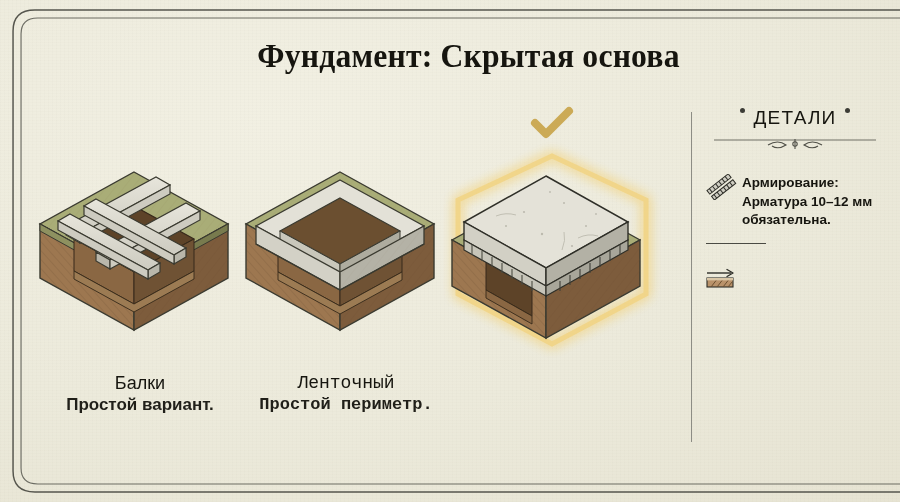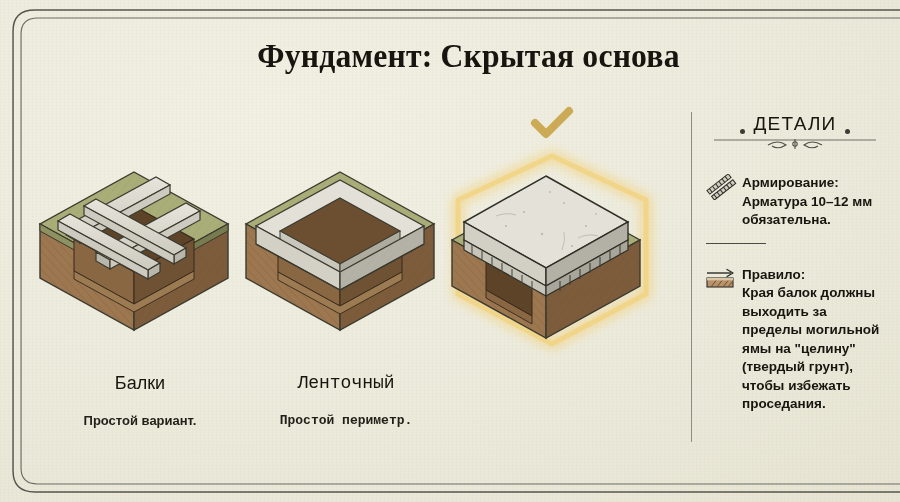--- a/index.html
+++ b/index.html
@@ -103,22 +103,22 @@
   .cap.k2 { left: 203px; font-family: Liberation Mono, monospace; }
   .cap.k3 { left: 409px; }
   .cap-title {
     font-size: 18px;
     font-weight: 400;
     color: #16150f;
     line-height: 22px;
     white-space: nowrap;
   }
   .cap-sub {
-    margin-top: 19px;
-    font-size: 13px;
+    margin-top: 3px;
+    font-size: 17px;
     font-weight: 700;
     color: #201f19;
     line-height: 16px;
   }
 
   
   #vdiv {
     position: absolute;
     left: 691px;
     top: 112px;
@@ -129,21 +129,21 @@
 
   
   #details {
     position: absolute;
     left: 706px;
     top: 108px;
     width: 178px;
   }
   #details-head {
     display: flex;
-    align-items: flex-end;
+    align-items: flex-start;
     justify-content: center;
     gap: 9px;
     height: 26px;
   }
   .hdot {
     width: 5px; height: 5px;
     border-radius: 50%;
     background: #3c3c36;
     flex: 0 0 auto;
   }
@@ -444,18 +444,16 @@
           <rect x="1" y="12" width="26" height="9" fill="#b9926a" stroke="#2d2d27" stroke-width="1.1"></rect>
           <rect x="1" y="12" width="26" height="2.4" fill="#d9c6a6" stroke="none"></rect>
           <g stroke="#6d5132" stroke-width="1">
             <line x1="5" y1="21" x2="10" y2="14.6"></line>
               <line x1="11" y1="21" x2="16" y2="14.6"></line>
             <line x1="17" y1="21" x2="22" y2="14.6"></line>
               <line x1="22" y1="21" x2="26" y2="16"></line>
           </g>
         </svg>
       </span>
-      <span class="dtext">Правило:
-Края балок должны выходить за пределы могильной ямы на "целину" (твердый грунт), чтобы избежать проседания.</span>
     </div>
   </div>
 
 </div>
 
 </body></html>

